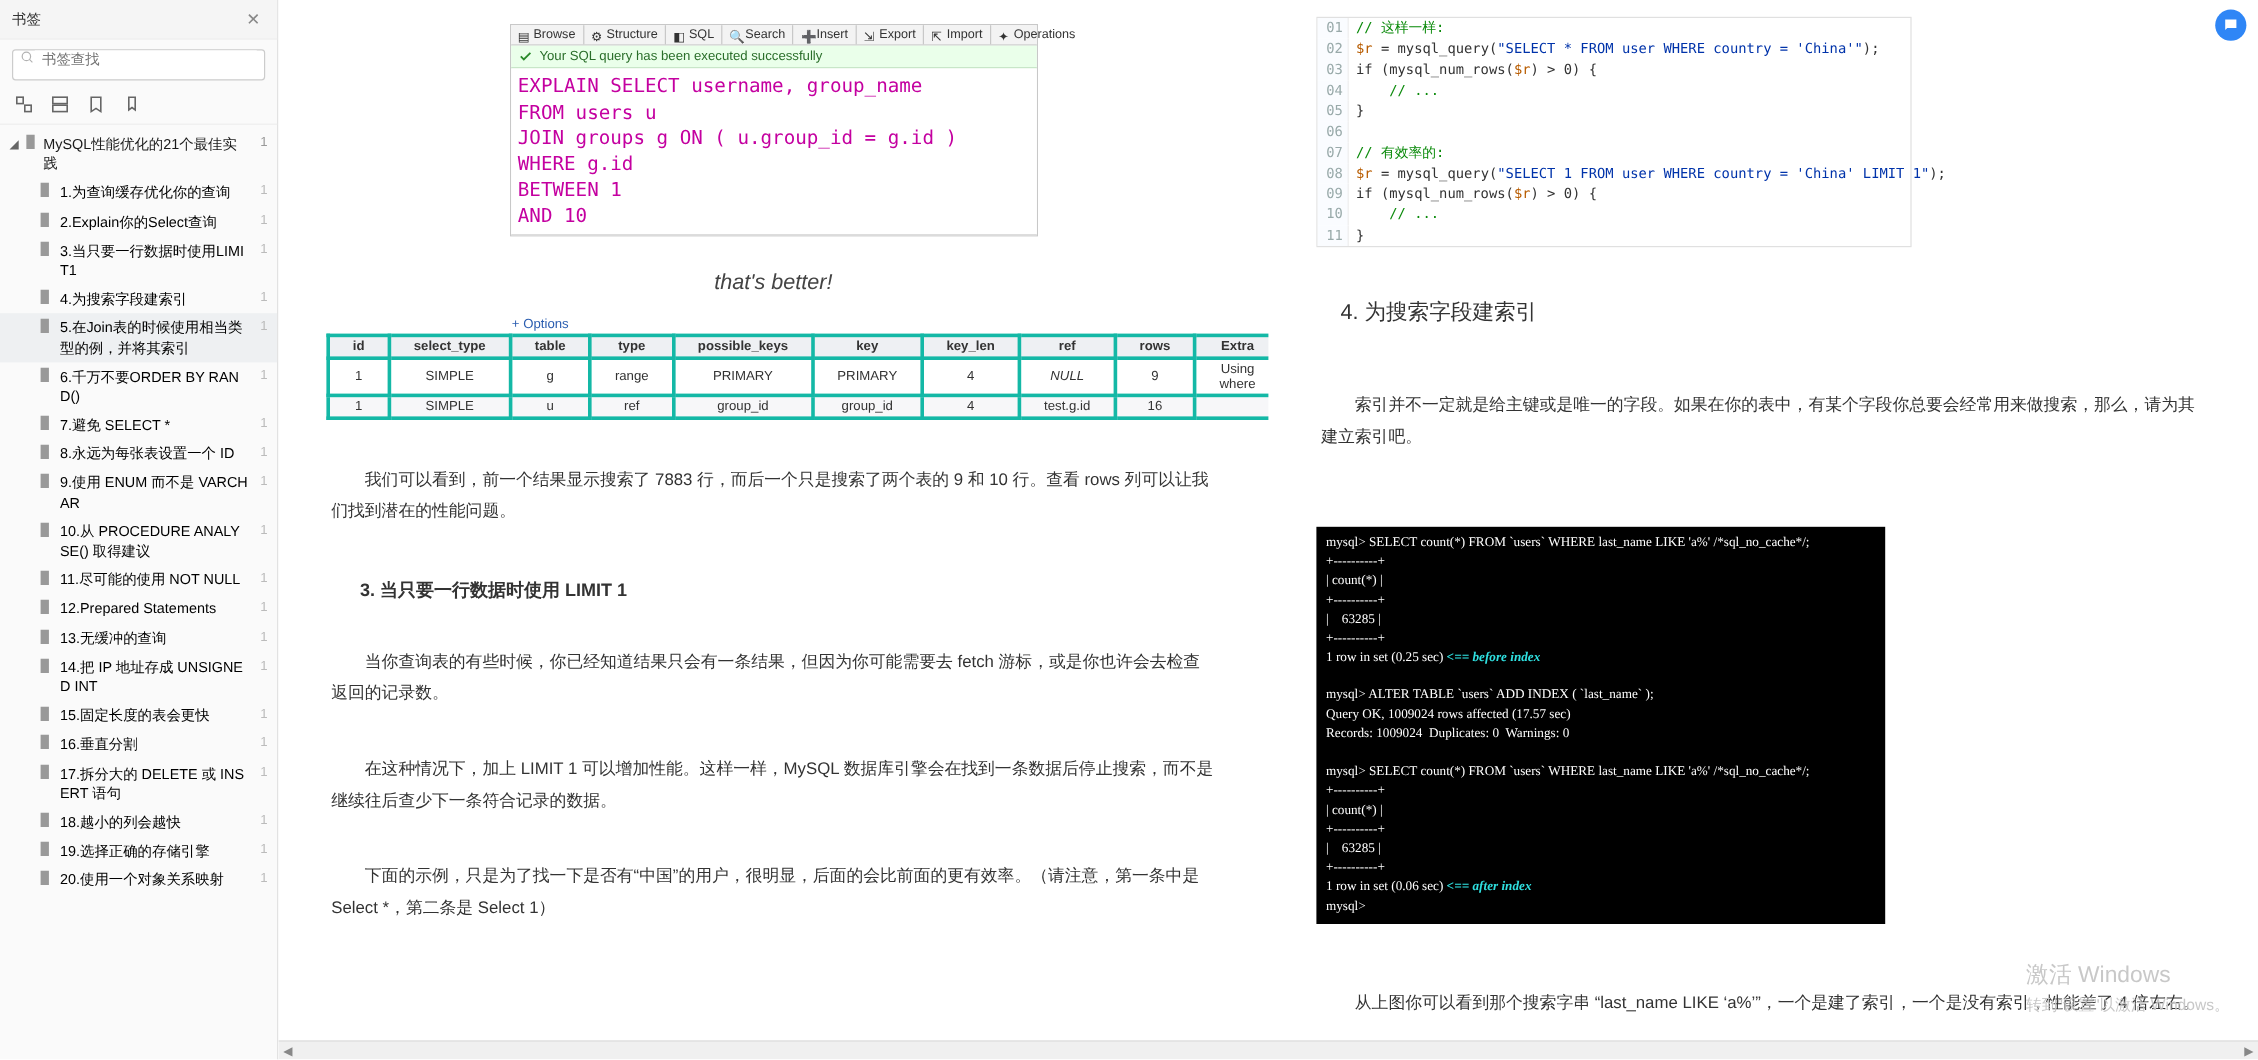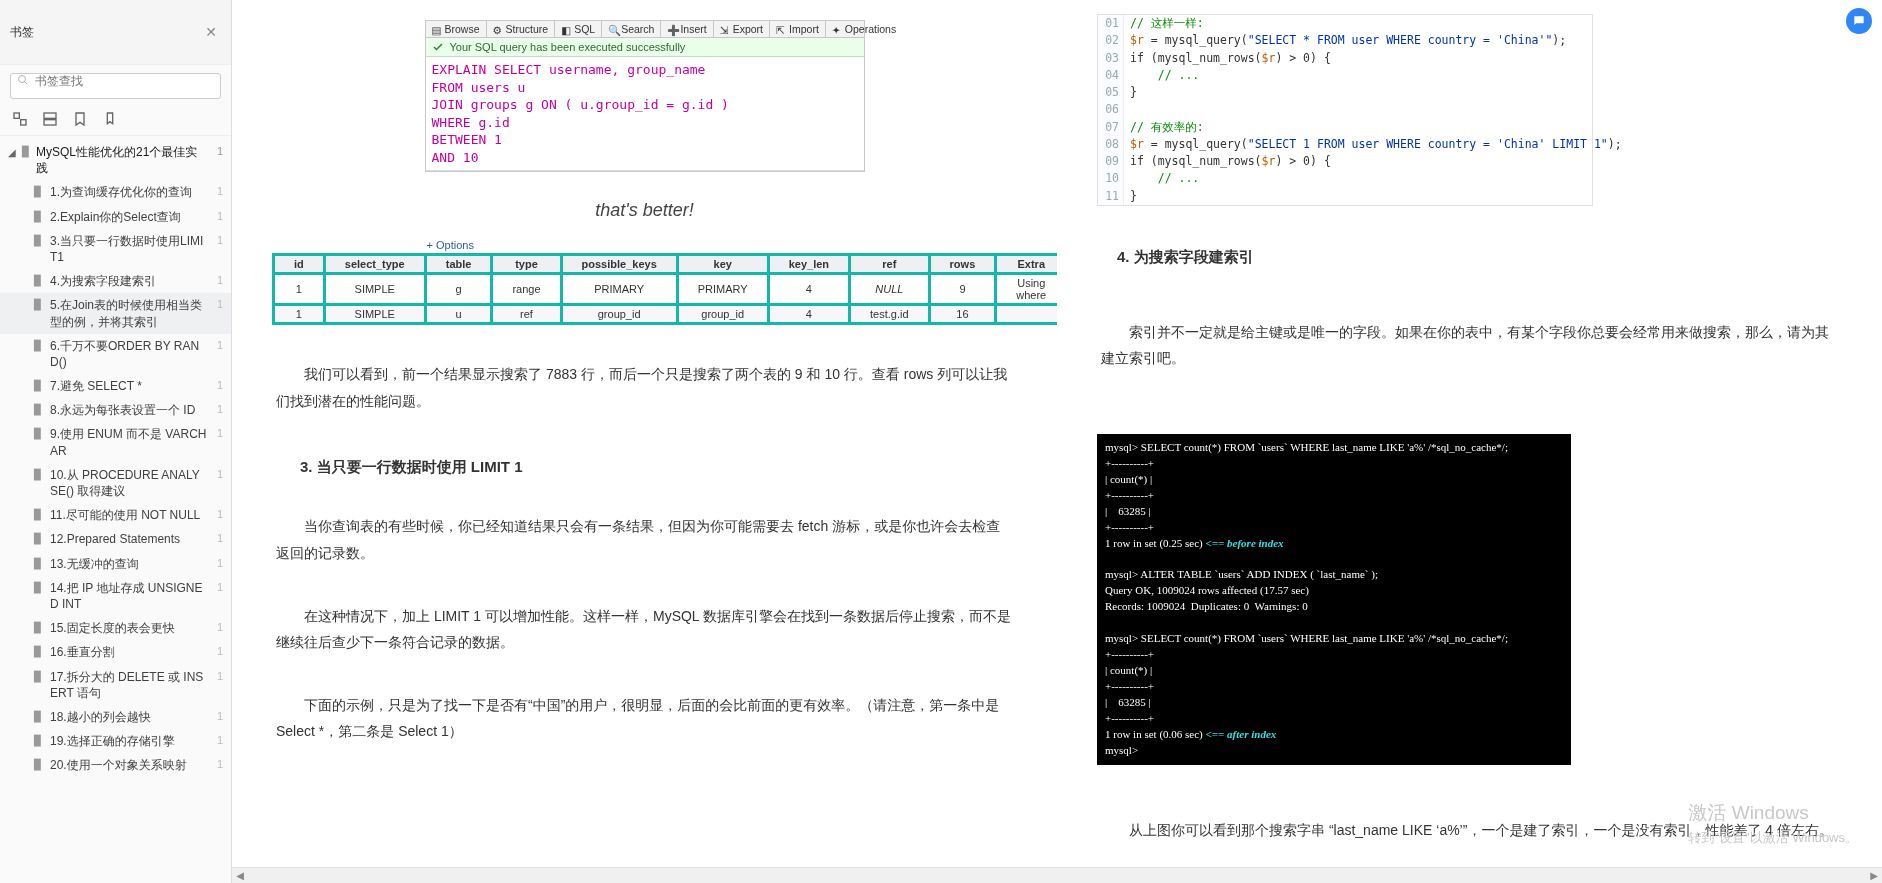--- a/index.html
+++ b/index.html
@@ -1,76 +1,76 @@
 <!DOCTYPE html>
 <html><head>
 <meta charset="utf-8">
 <style>
   html,body{margin:0;padding:0;height:100%;font-family:"Microsoft YaHei",Arial,sans-serif;font-size:12px;color:#333;background:#fff;overflow:hidden}
   *{box-sizing:border-box}
   .app{display:flex;height:100vh;width:100vw}
   
   .sidebar{width:232px;flex:0 0 232px;border-right:1px solid #ddd;display:flex;flex-direction:column;background:#fafafa}
-  .sb-head{display:flex;align-items:center;justify-content:space-between;padding:22px 10px;border-bottom:1px solid #eee;background:#f5f5f5}
+  .sb-head{display:flex;align-items:center;justify-content:space-between;padding:6px 10px;border-bottom:1px solid #eee;background:#f5f5f5}
   .sb-title{font-size:12px;color:#333}
   .sb-close{font-size:14px;color:#888;cursor:pointer;padding:2px 4px}
   .sb-search{padding:8px 10px}
   .sb-search-box{display:flex;align-items:flex-start;border:1px solid #ccc;border-radius:3px;background:#fff;height:26px;padding:0 6px}
   .sb-search-box svg{width:12px;height:12px;flex:0 0 12px;opacity:.5}
   .sb-search-box input{border:none;outline:none;flex:1;font-size:12px;padding:0 6px}
   .sb-iconbar{display:flex;gap:14px;padding:4px 12px 8px 12px;border-bottom:1px solid #eee;color:#666}
   .sb-iconbar svg{width:16px;height:16px;cursor:pointer}
   .sb-tree{flex:1;overflow:auto;padding:4px 0}
   .tree-root{padding:4px 8px;display:flex;align-items:flex-start;gap:4px;font-size:12px;line-height:1.35}
   .tree-root .caret{width:10px;flex:0 0 10px;color:#666;font-size:10px;margin-top:2px}
   .tree-root .bm{width:10px;flex:0 0 10px;color:#999;font-size:10px;margin-top:1px}
   .tree-root .lbl{flex:1;color:#1a1a1a}
   .tree-root .cnt{color:#999;font-size:11px;margin-left:4px}
   .tree-item{padding:4px 8px 4px 34px;display:flex;align-items:flex-start;gap:6px;font-size:12px;line-height:1.35;cursor:pointer}
   .tree-item.active{background:#eef0f2}
   .tree-item .bm{width:10px;flex:0 0 10px;color:#999;font-size:10px;margin-top:1px}
-  .tree-item .lbl{flex:1;color:#404040;word-break:break-all}
+  .tree-item .lbl{flex:1;color:#000000;word-break:break-all}
   .tree-item .cnt{color:#bbb;font-size:11px;margin-left:4px}
   
   .content{flex:1;position:relative;overflow:hidden;background:#fff}
   .pages{position:absolute;inset:0 0 16px 0;overflow:hidden;display:flex}
   .page{flex:1;padding:14px 40px 14px 40px;overflow:hidden;position:relative}
   .page+.page{border-left:0}
   .hscroll{position:absolute;left:0;right:0;bottom:0;height:16px;background:#f0f0f0;border-top:1px solid #ddd;display:flex;align-items:center}
   .hscroll .arrow{width:16px;height:16px;display:flex;align-items:center;justify-content:center;color:#888;font-size:10px;cursor:pointer}
   .hscroll .track{flex:1;height:100%}
   
   .pma{border:1px solid #c8c8c8;font-size:11px;margin:6px auto 0 auto;width:440px}
   .pma-tabs{display:flex;background:#f3f3f3;border-bottom:1px solid #c8c8c8}
   .pma-tabs .tab{padding:2px 6px;border-right:1px solid #c8c8c8;display:flex;align-items:center;gap:3px;cursor:pointer;white-space:nowrap;flex:1;font-size:10.5px}
   .pma-tabs .tab:last-child{border-right:none}
   .pma-tabs .ico{width:10px;height:10px}
   .pma-ok{display:flex;align-items:center;gap:6px;background:#eaffea;border-bottom:1px solid #c0e0c0;padding:3px 6px;color:#2a6e2a}
   .pma-ok svg{width:12px;height:12px}
-  .pma-sql{background:#fff;padding:4px 6px;font-family:Consolas,monospace;font-size:13px;line-height:1.35;border-bottom:1px solid #ddd}
+  .pma-sql{background:#fff;padding:4px 6px;font-family:Consolas,monospace;font-size:16px;line-height:1.35;border-bottom:1px solid #ddd}
   .kw{color:#c400a0}
   .better{text-align:center;font-style:italic;font-weight:normal;font-size:18px;padding:28px 0 18px 0;color:#444}
   .opts{color:#2a5db0;font-size:11px;padding-left:2px;width:440px;margin:0 auto}
   table.explain{border-collapse:collapse;width:440px;margin:2px auto 0 auto;font-size:11px}
   table.explain th,table.explain td{border:3px solid #14b8a6;padding:2px 19px;text-align:center}
   table.explain th{background:#eef0f3;font-weight:bold}
   table.explain tr.alt td{background:#f7f7f9}
   .para{font-size:14px;line-height:1.9;text-indent:2em;margin:36px 4px 0 4px}
   .h3{font-size:15px;font-weight:bold;margin:44px 4px 0 28px}
   
   .codebox{border:1px solid #e0e0e0;font-family:Consolas,monospace;font-size:11.5px;line-height:1.5;width:496px;margin:0 0 0 0}
   .codebox .row{display:flex}
   .codebox .ln{width:26px;text-align:right;color:#9aa;background:#fafcff;border-right:1px solid #eee;padding:0 4px;flex:0 0 26px}
   .codebox .code{padding:0 6px;white-space:pre}
   .cmt{color:#0a8a0a}
   .var{color:#b85c00}
   .str{color:#0033aa}
   .terminal{background:#000;color:#fff;font-family:Liberation Serif, serif;font-size:11px;line-height:1.45;padding:6px 8px;width:474px;white-space:pre}
   .terminal .cy{color:#2fe0e0;font-weight:bold;font-style:italic}
-  .h3r{font-size:15px;font-weight:bold;margin:42px 0 0 20px}
+  .h3r{font-size:18px;font-weight:normal;margin:42px 0 0 20px}
   
   .badge{position:absolute;top:8px;right:10px;width:26px;height:26px;border-radius:50%;background:#2f86f6;display:flex;align-items:center;justify-content:center;cursor:pointer}
   .badge svg{width:14px;height:14px;fill:#fff}
   
   .wm{position:absolute;right:24px;bottom:20px;color:#c8c8c8;font-size:13px;line-height:1.5;text-align:left;pointer-events:none}
   .wm .l1{font-size:19px}
 </style>
 </head>
 <body>
 

